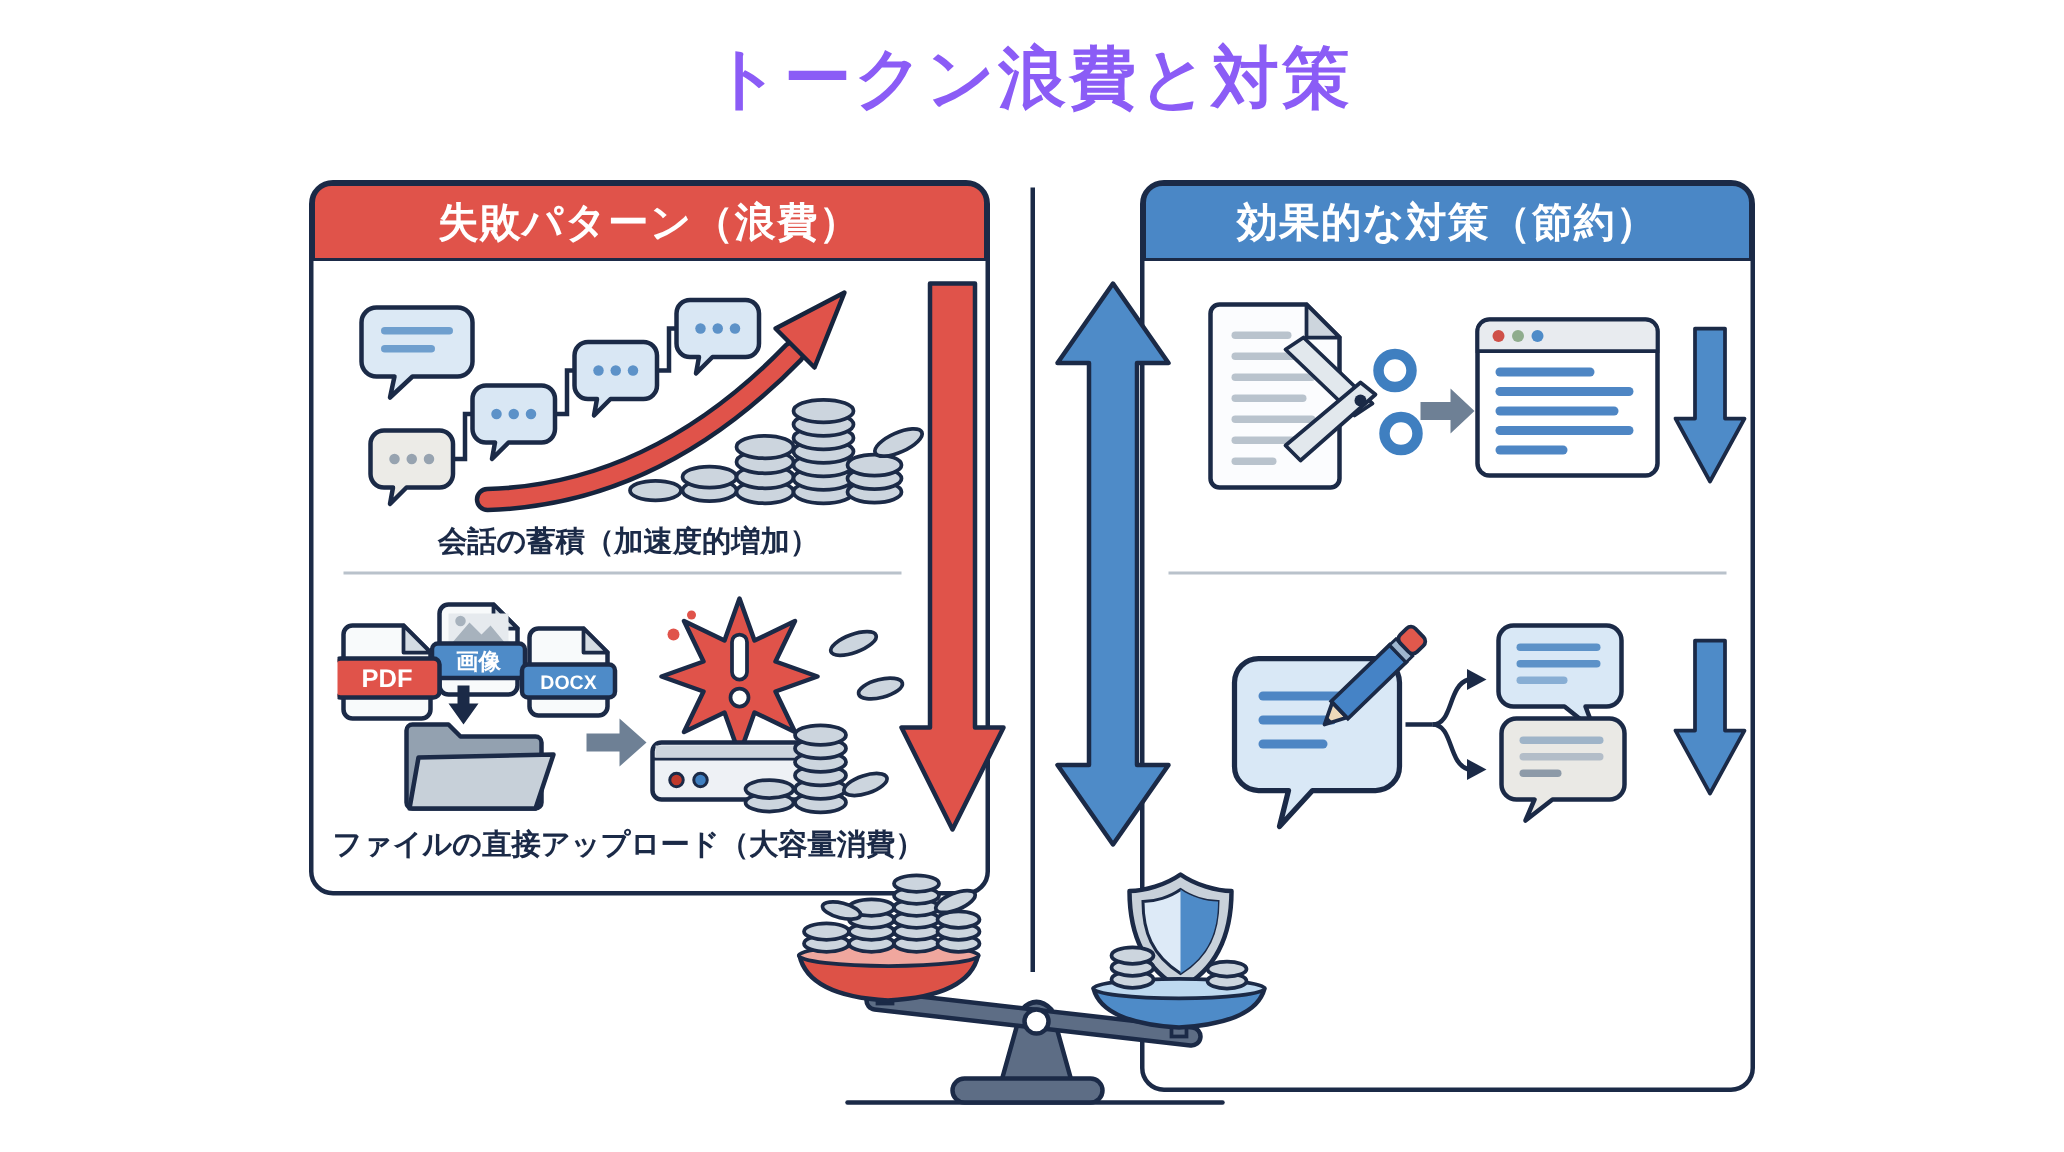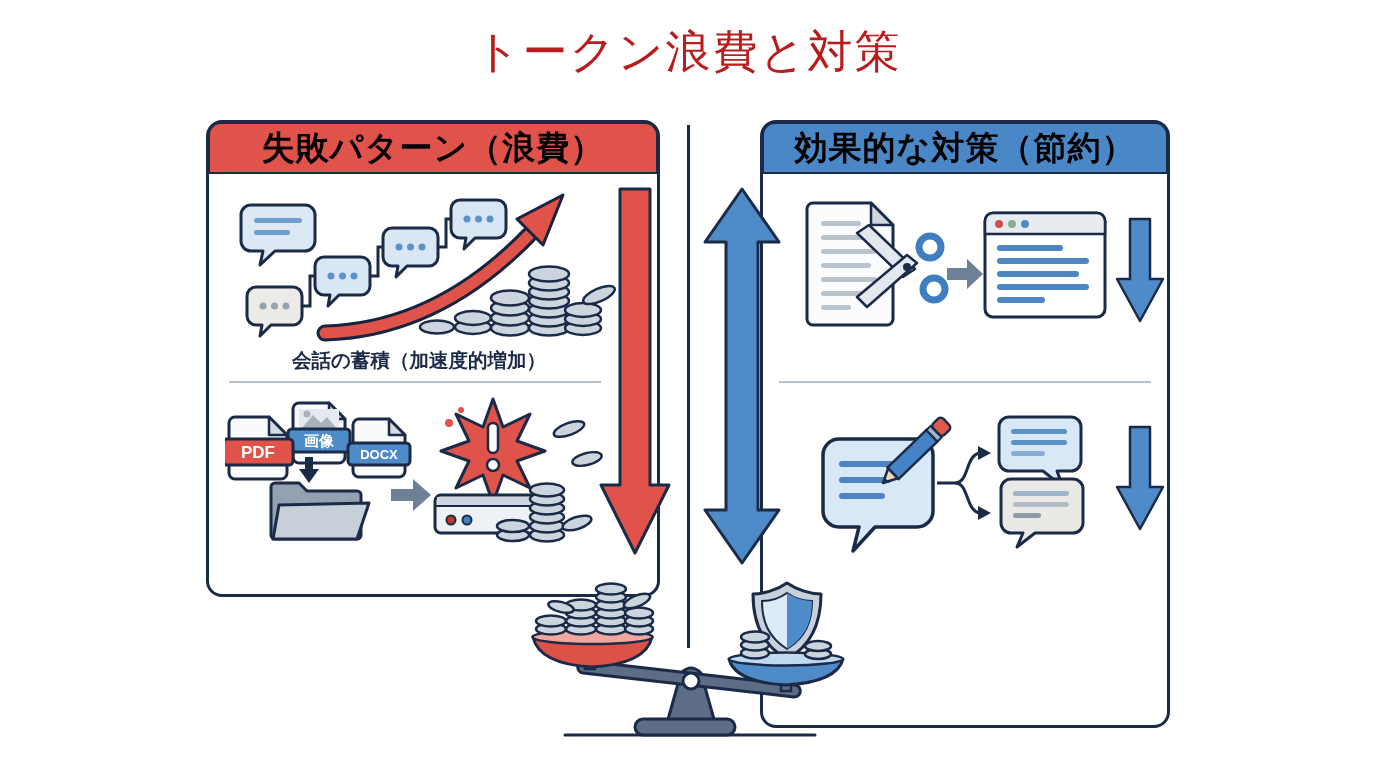--- a/index.html
+++ b/index.html
@@ -7,30 +7,30 @@
     --grayarrow:#6E8095; --lblue:#D9E8F6; --sep:#B9C2CB;
   }
   html,body{margin:0;padding:0;}
   body{
     width:1376px;height:768px;position:relative;background:#ffffff;
     font-family:"Liberation Sans","DejaVu Sans",sans-serif;overflow:hidden;
   }
   .abs{position:absolute;}
   .title{
     left:0;right:0;top:22px;text-align:center;
-    font-size:45px;font-weight:400;color:#b91c1c;letter-spacing:2px;
+    font-size:45px;font-weight:700;color:#8b5cf6;letter-spacing:2px;
   }
   .panel{
     position:absolute;background:#fff;border:3px solid var(--navy);
     border-radius:16px;box-sizing:border-box;
   }
   .panel-header{
     position:absolute;left:-1px;top:-1px;right:-1px;height:52px;
     display:flex;align-items:center;justify-content:center;
-    color:#000000;font-size:33px;font-weight:700;letter-spacing:1px;
+    color:#ffffff;font-size:27px;font-weight:700;letter-spacing:1px;
     border:2px solid var(--navy);border-radius:13px 13px 0 0;box-sizing:border-box;
   }
   .hdr-red{background:var(--red);}
   .hdr-blue{background:#4A87C6;}
   .caption{
     position:absolute;font-size:19.5px;font-weight:700;color:var(--navy);
     text-align:center;white-space:nowrap;
   }
   .sep{position:absolute;height:2px;background:var(--sep);}
   .divider{position:absolute;left:687px;top:125px;width:3px;height:523px;background:var(--navy);}
@@ -175,20 +175,21 @@
         <ellipse cx="322" cy="131" rx="17" ry="6.5"></ellipse>
         <ellipse cx="322" cy="122" rx="17" ry="6.5"></ellipse>
       <ellipse cx="322" cy="113" rx="17" ry="6.5"></ellipse>
         <ellipse cx="322" cy="104" rx="17" ry="6.5"></ellipse>
         <ellipse cx="322" cy="95" rx="17" ry="6.5"></ellipse>
       <ellipse cx="352" cy="128" rx="15" ry="6" transform="rotate(-18 352 128)"></ellipse>
       <ellipse cx="344" cy="34" rx="16" ry="6" transform="rotate(-20 344 34)"></ellipse>
       <ellipse cx="362" cy="64" rx="15" ry="6" transform="rotate(-14 362 64)"></ellipse>
     </g>
   </svg>
+  <div class="caption" style="left:0px;top:426px;width:420px;">ファイルの直接アップロード（大容量消費）</div>
 
   <svg class="abs" style="left:390px;top:64px;" width="72" height="370" viewBox="0 0 72 370">
     <polygon points="21,2 51,2 51,298 70,298 36,366 2,298 21,298" fill="#E0534A" stroke="#1B2A47" stroke-width="3" stroke-linejoin="round"></polygon>
   </svg>
 </div>
 
 <div class="panel" style="left:760px;top:120px;width:410px;height:608px;">
   <div class="panel-header hdr-blue">効果的な対策（節約）</div>
 
   <svg class="abs" style="left:36px;top:74px;" width="310" height="140" viewBox="0 0 310 140">

